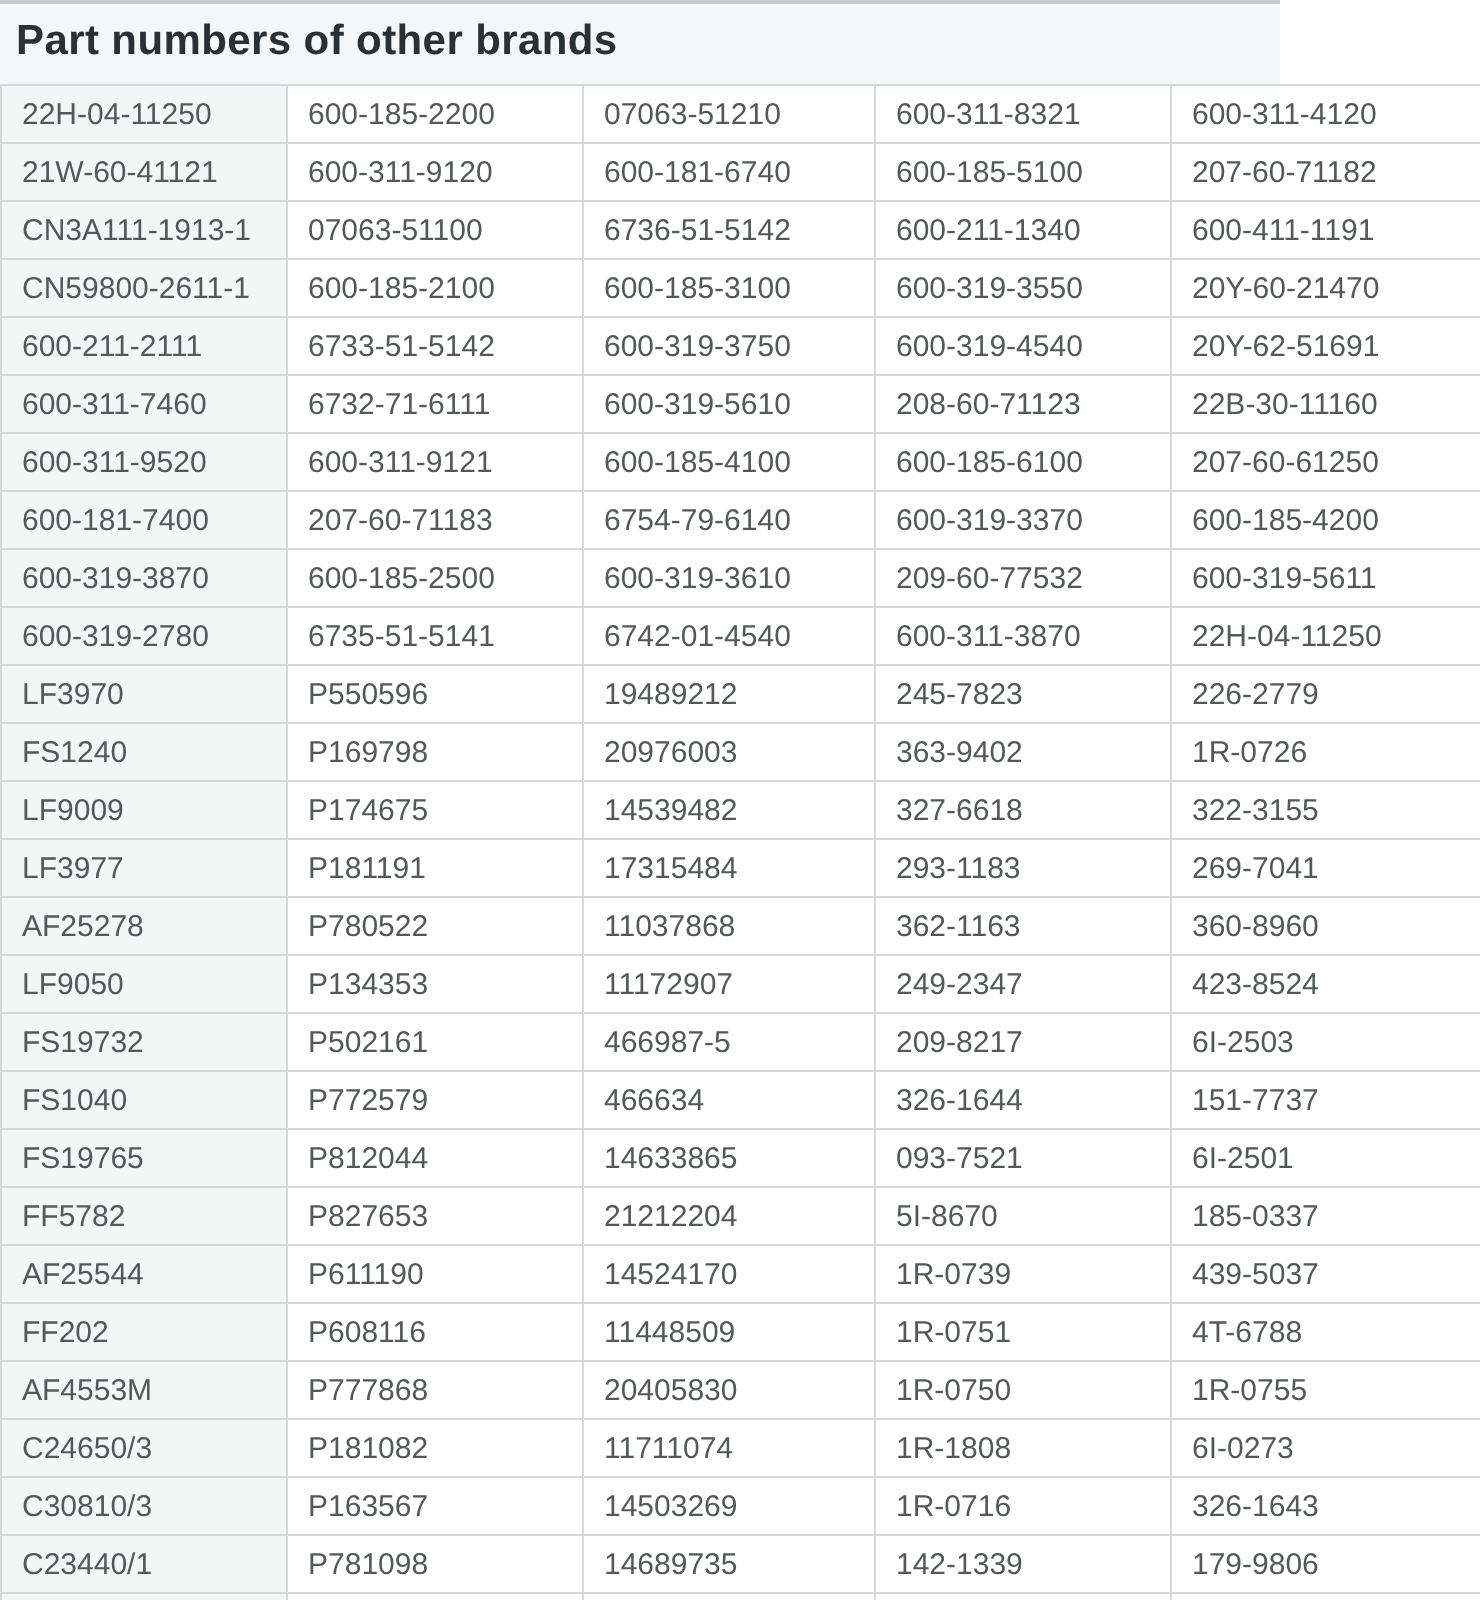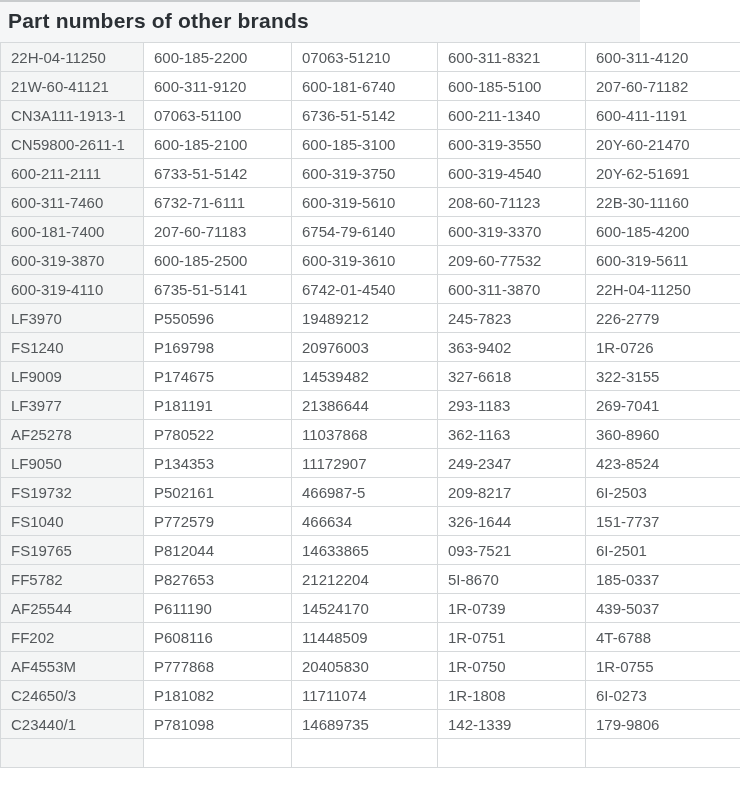--- a/index.html
+++ b/index.html
@@ -100,35 +100,42 @@
         <td>20Y-62-51691</td>
       </tr>
       <tr>
         <td>600-311-7460</td>
         <td>6732-71-6111</td>
         <td>600-319-5610</td>
         <td>208-60-71123</td>
         <td>22B-30-11160</td>
       </tr>
       <tr>
+        <td>600-311-9520</td>
+        <td>600-311-9121</td>
+        <td>600-185-4100</td>
+        <td>600-185-6100</td>
+        <td>207-60-61250</td>
+      </tr>
+      <tr>
         <td>600-181-7400</td>
         <td>207-60-71183</td>
         <td>6754-79-6140</td>
         <td>600-319-3370</td>
         <td>600-185-4200</td>
       </tr>
       <tr>
         <td>600-319-3870</td>
         <td>600-185-2500</td>
         <td>600-319-3610</td>
         <td>209-60-77532</td>
         <td>600-319-5611</td>
       </tr>
       <tr>
-        <td>600-319-4110</td>
+        <td>600-319-2780</td>
         <td>6735-51-5141</td>
         <td>6742-01-4540</td>
         <td>600-311-3870</td>
         <td>22H-04-11250</td>
       </tr>
       <tr>
         <td>LF3970</td>
         <td>P550596</td>
         <td>19489212</td>
         <td>245-7823</td>
@@ -144,21 +151,21 @@
       <tr>
         <td>LF9009</td>
         <td>P174675</td>
         <td>14539482</td>
         <td>327-6618</td>
         <td>322-3155</td>
       </tr>
       <tr>
         <td>LF3977</td>
         <td>P181191</td>
-        <td>21386644</td>
+        <td>17315484</td>
         <td>293-1183</td>
         <td>269-7041</td>
       </tr>
       <tr>
         <td>AF25278</td>
         <td>P780522</td>
         <td>11037868</td>
         <td>362-1163</td>
         <td>360-8960</td>
       </tr>
@@ -219,20 +226,27 @@
         <td>1R-0755</td>
       </tr>
       <tr>
         <td>C24650/3</td>
         <td>P181082</td>
         <td>11711074</td>
         <td>1R-1808</td>
         <td>6I-0273</td>
       </tr>
       <tr>
+        <td>C30810/3</td>
+        <td>P163567</td>
+        <td>14503269</td>
+        <td>1R-0716</td>
+        <td>326-1643</td>
+      </tr>
+      <tr>
         <td>C23440/1</td>
         <td>P781098</td>
         <td>14689735</td>
         <td>142-1339</td>
         <td>179-9806</td>
       </tr>
       <tr>
         <td></td>
         <td></td>
         <td></td>

